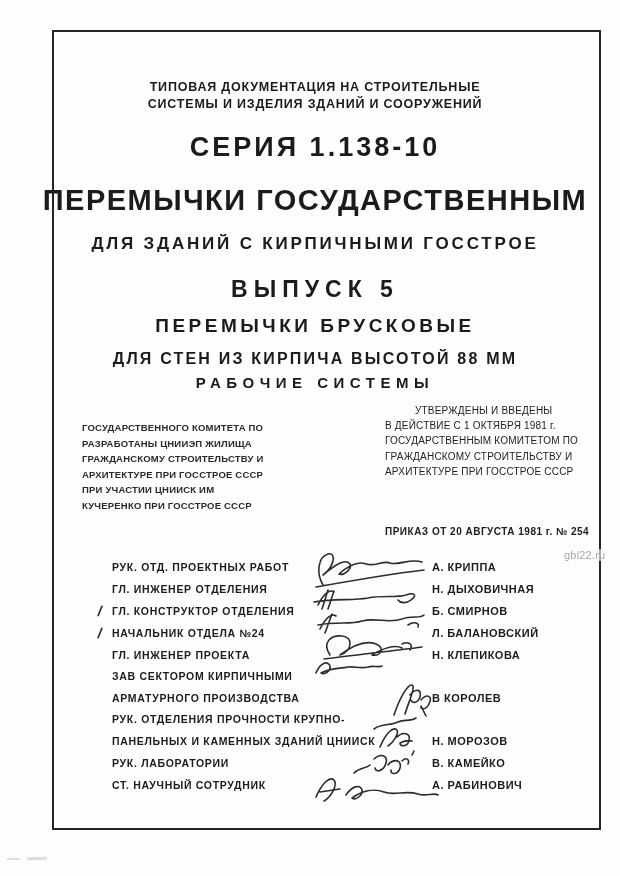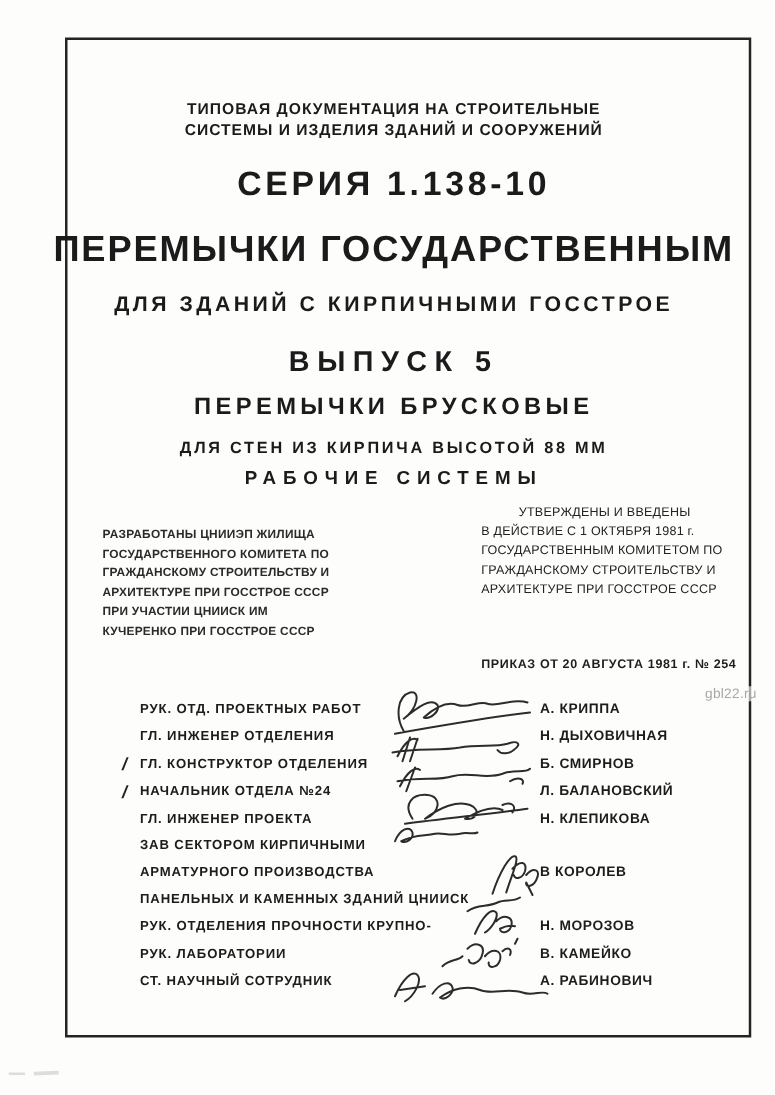--- a/index.html
+++ b/index.html
@@ -14,21 +14,21 @@
     border:2px solid #242424;box-sizing:border-box;
   }
   
   .hline{position:absolute;left:28px;width:574px;text-align:center;font-weight:bold;white-space:nowrap;}
   .h-doc{top:79px;font-size:12.5px;letter-spacing:.8px;line-height:17px;}
   .h-series{top:132px;font-size:27px;letter-spacing:3px;}
   .h-title{top:184px;font-size:29px;letter-spacing:1.5px;}
   .h-sub{top:234px;font-size:17px;letter-spacing:2.8px;}
   .h-issue{top:276px;font-size:23px;letter-spacing:6px;}
   .h-ititle{top:315px;font-size:19px;letter-spacing:3.5px;}
-  .h-isub{top:350px;font-size:13px;letter-spacing:2.2px;}
+  .h-isub{top:350px;font-size:16px;letter-spacing:2.2px;}
   .h-kind{top:374px;font-size:15px;letter-spacing:5.5px;}
   
   .dev{
     position:absolute;left:82px;top:420px;width:215px;
     font-size:9.5px;font-weight:bold;line-height:15.6px;letter-spacing:.2px;color:#2a2a2a;
   }
   .app{
     position:absolute;left:385px;top:403px;width:218px;
     font-size:10px;font-weight:normal;line-height:15.2px;letter-spacing:.2px;color:#222;
   }
@@ -77,22 +77,22 @@
   </div>
   <div class="hline h-series">СЕРИЯ 1.138-10</div>
   <div class="hline h-title">ПЕРЕМЫЧКИ ГОСУДАРСТВЕННЫМ</div>
   <div class="hline h-sub">ДЛЯ ЗДАНИЙ С КИРПИЧНЫМИ ГОССТРОЕ</div>
   <div class="hline h-issue">ВЫПУСК 5</div>
   <div class="hline h-ititle">ПЕРЕМЫЧКИ БРУСКОВЫЕ</div>
   <div class="hline h-isub">ДЛЯ СТЕН ИЗ КИРПИЧА ВЫСОТОЙ 88 ММ</div>
   <div class="hline h-kind">РАБОЧИЕ СИСТЕМЫ</div>
 
   <div class="dev">
+    <div>ГОСУДАРСТВЕННОГО КОМИТЕТА ПО</div>
     <div>РАЗРАБОТАНЫ ЦНИИЭП ЖИЛИЩА</div>
-    <div>ГОСУДАРСТВЕННОГО КОМИТЕТА ПО</div>
     <div>ГРАЖДАНСКОМУ СТРОИТЕЛЬСТВУ И</div>
     <div>АРХИТЕКТУРЕ ПРИ ГОССТРОЕ СССР</div>
     <div>ПРИ УЧАСТИИ ЦНИИСК ИМ</div>
     <div>КУЧЕРЕНКО ПРИ ГОССТРОЕ СССР</div>
   </div>
 
   <div class="app">
     <div class="indent">УТВЕРЖДЕНЫ И ВВЕДЕНЫ</div>
     <div>В ДЕЙСТВИЕ С 1 ОКТЯБРЯ 1981 г.</div>
     <div>ГОСУДАРСТВЕННЫМ КОМИТЕТОМ ПО</div>
@@ -146,22 +146,22 @@
       <span class="mark"></span>
       <div class="role">
           <div>ЗАВ СЕКТОРОМ КИРПИЧНЫМИ</div>
           <div>АРМАТУРНОГО ПРОИЗВОДСТВА</div>
         </div>
       <div class="name">В КОРОЛЕВ</div>
     </div>
     <div class="sig-row double">
       <span class="mark"></span>
       <div class="role">
+          <div>РУК. ОТДЕЛЕНИЯ ПРОЧНОСТИ КРУПНО-</div>
           <div>ПАНЕЛЬНЫХ И КАМЕННЫХ ЗДАНИЙ ЦНИИСК</div>
-          <div>РУК. ОТДЕЛЕНИЯ ПРОЧНОСТИ КРУПНО-</div>
         </div>
       <div class="name">Н. МОРОЗОВ</div>
     </div>
     <div class="sig-row">
       <span class="mark"></span>
       <div class="role">
           <div>РУК. ЛАБОРАТОРИИ</div>
           <div></div>
         </div>
       <div class="name">В. КАМЕЙКО</div>

